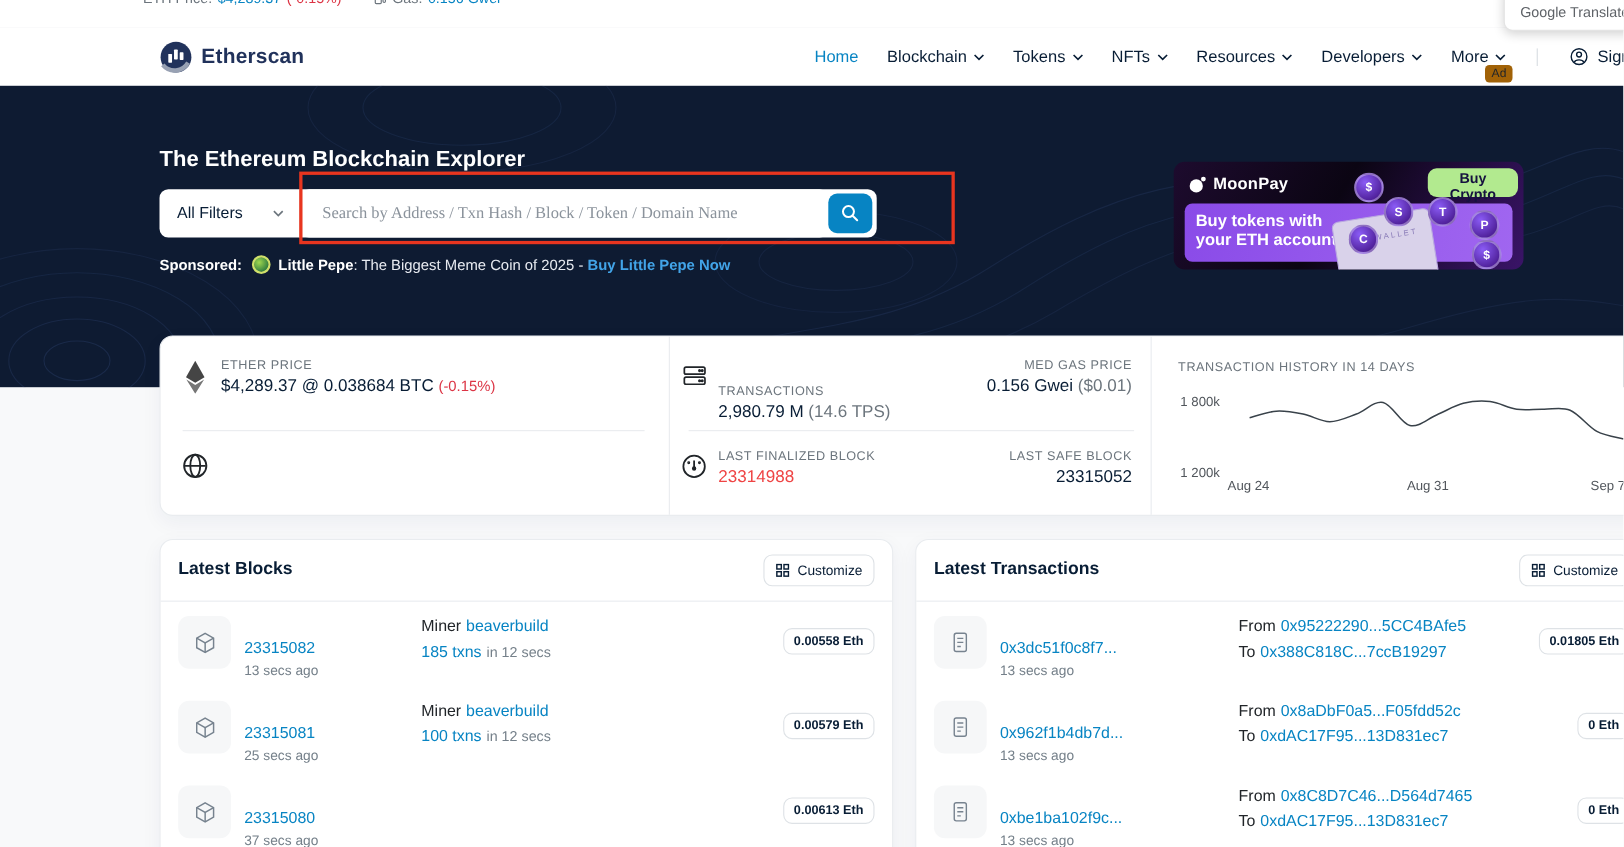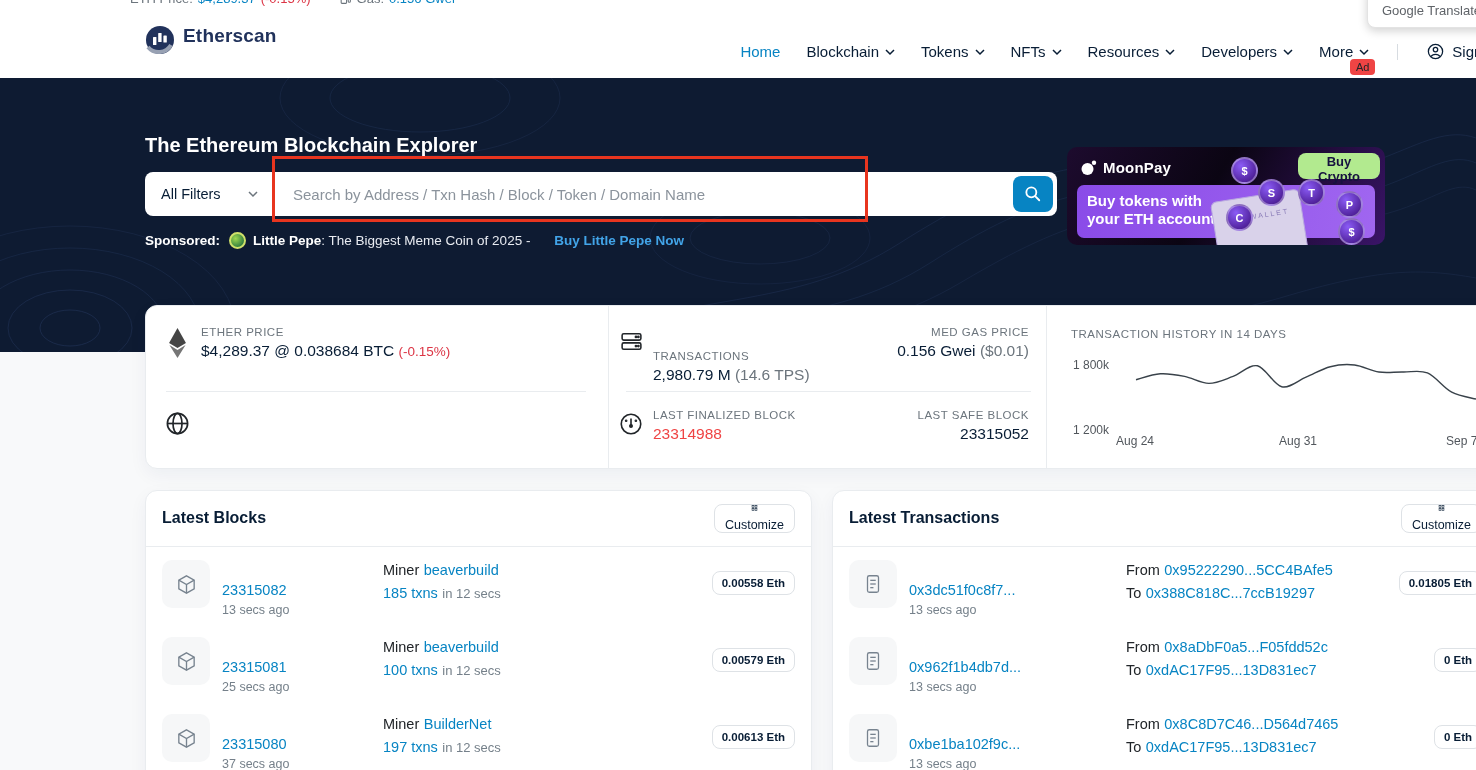--- a/index.html
+++ b/index.html
@@ -16,47 +16,47 @@
   .tb-red{color:#dc3545;}
   .tb-gap{width:18px;}
 
   
   .translate{position:absolute;left:1367px;top:-14px;width:130px;height:42px;background:#fff;border:1px solid #e3e3e3;
              border-radius:8px;box-shadow:0 3px 10px rgba(0,0,0,.18);z-index:60;display:flex;align-items:flex-end;
              padding:0 0 9px 14px;box-sizing:border-box;font-size:13px;color:#5f6368;}
 
   
   .navbar{position:absolute;left:0;top:25px;width:100%;height:53px;background:#fff;border-bottom:1px solid #e9ecef;}
-  .brand{position:absolute;left:145px;top:0;height:53px;display:flex;align-items:flex-start;gap:8px;}
+  .brand{position:absolute;left:145px;top:0;height:53px;display:flex;align-items:center;gap:8px;}
   .brand-text{font-size:19px;font-weight:700;color:#21325b;letter-spacing:.2px;}
   .menu{position:absolute;right:-23px;top:0;height:53px;display:flex;align-items:center;gap:26px;font-size:15px;}
   .menu-item{display:flex;align-items:center;gap:6px;color:#081d35;}
   .menu-item.active{color:#0784c3;}
   .menu-div{width:1px;height:16px;background:#d7dce1;margin:0 2px;}
   .signin{display:flex;align-items:center;gap:7px;color:#081d35;white-space:nowrap;}
 
   
   .hero{position:absolute;left:0;top:78px;width:100%;height:274px;background:#0e1b32;overflow:hidden;}
   .hero-title{position:absolute;left:145px;top:56px;font-size:20px;font-weight:700;color:#fff;margin:0;}
-  .searchbar{position:absolute;left:145px;top:94px;width:912px;height:44px;background:#fff;border-radius:8px;
+  .searchbar{position:absolute;left:145px;top:94px;width:652px;height:44px;background:#fff;border-radius:8px;
              display:flex;align-items:center;box-sizing:border-box;}
   .filters{width:128px;height:100%;display:flex;align-items:center;justify-content:space-between;
            padding:0 14px 0 16px;box-sizing:border-box;border-right:1px solid #e9ecef;font-size:14.5px;color:#081d35;cursor:pointer;}
   .search-input{flex:1;border:none;outline:none;height:100%;padding:0 14px 0 20px;font-size:15px;color:#081d35;
-                font-family:Liberation Sans, sans-serif;border-radius:8px;}
+                font-family:Liberation Serif, serif;border-radius:8px;}
   .search-input::placeholder{color:#8b939c;}
   .search-btn{width:40px;height:36px;margin-right:4px;background:#0784c3;border:none;border-radius:8px;
               display:flex;align-items:center;justify-content:center;cursor:pointer;flex:0 0 auto;}
   .sponsored{position:absolute;left:145px;top:154px;display:flex;align-items:center;font-size:13.5px;color:#e8ebf1;}
   .sp-label{font-weight:700;color:#fff;margin-right:9px;}
   .pepe{width:17px;height:17px;border-radius:50%;margin-right:7px;border:2px solid #cfe06a;box-sizing:border-box;
         background:radial-gradient(circle at 35% 35%,#9fd74f,#2f7d3f 75%);}
   .sp-name{font-weight:700;color:#fff;}
   .sp-text{white-space:pre;}
-  .sp-cta{font-weight:700;color:#42a4e8;margin-left:20px;}
+  .sp-cta{font-weight:700;color:#42a4e8;}
 
   
   .annotation{position:absolute;left:272px;top:156px;width:596px;height:66px;border:3px solid #e8351f;z-index:50;box-sizing:border-box;}
 
   
   .ad{position:absolute;left:1067px;top:69px;width:318px;height:98px;border-radius:10px;overflow:hidden;cursor:pointer;
       background:linear-gradient(120deg,#1d0b2e 0%,#0b0513 45%,#3a1468 100%);}
   .mp-logo{position:absolute;left:14px;top:12px;display:flex;align-items:center;gap:6px;}
   .mp-text{color:#fff;font-size:15px;font-weight:700;letter-spacing:.2px;}
   .buy-crypto{position:absolute;left:231px;top:6px;width:82px;height:26px;background:#b2ea8f;color:#16123f;
@@ -64,21 +64,21 @@
   .ad-panel{position:absolute;left:10px;top:38px;width:298px;height:53px;border-radius:7px;
             background:linear-gradient(100deg,#8a4be8,#a066f0);}
   .ad-line{color:#fff;font-size:15px;font-weight:800;line-height:18px;margin-left:10px;}
   .ad-line:first-child{margin-top:7px;}
   .wallet{position:absolute;left:148px;top:48px;width:88px;height:70px;background:#d9d2ea;border:1px solid #b9a8e0;
           border-radius:6px;transform:rotate(-9deg);text-align:center;}
   .wallet span{display:inline-block;margin-top:16px;font-size:7px;letter-spacing:2px;color:#8a7cb8;}
   .coin{position:absolute;width:27px;height:27px;border-radius:50%;display:flex;align-items:center;justify-content:center;
         color:#fff;font-size:11px;font-weight:700;border:2px solid rgba(255,255,255,.35);box-sizing:border-box;
         background:radial-gradient(circle at 35% 30%,#8b5cf6,#4c1d95 80%);}
-  .ad-badge{position:absolute;left:1350px;top:59px;background:#ef4444;border-radius:4px;padding:2px 6px;font-size:11px;
+  .ad-badge{position:absolute;left:1350px;top:59px;background:#a16207;border-radius:4px;padding:2px 6px;font-size:11px;
             color:#212529;z-index:55;}
 
   
   .card{position:absolute;background:#fff;border:1px solid #e9ecef;border-radius:12px;
         box-shadow:0 6px 18px rgba(16,36,94,.05);box-sizing:border-box;}
   .stats-card{left:145px;top:305px;width:1354px;height:164px;}
   .vdiv{position:absolute;top:0;bottom:0;width:1px;background:#e9ecef;}
   .hdiv{position:absolute;top:85px;height:1px;background:#e9ecef;}
   .stat{position:absolute;}
   .stat-label{font-size:11.5px;font-weight:500;color:#6c757d;letter-spacing:.5px;}
@@ -93,21 +93,21 @@
   .ytick{position:absolute;font-size:12px;color:#51565c;}
   .xtick{position:absolute;top:128px;font-size:12px;color:#51565c;}
   #txchart{position:absolute;left:985px;top:46px;}
 
   
   .list-card{top:490px;width:667px;height:345px;}
   .card-head{position:relative;height:55px;border-bottom:1px solid #e9ecef;}
   .card-title{position:absolute;left:16px;top:18px;font-size:16px;font-weight:700;color:#081d35;}
   .customize{position:absolute;right:16px;top:13px;height:29px;display:flex;align-items:center;gap:7px;
              border:1px solid #dee2e6;border-radius:8px;background:#fff;padding:0 10px;font-size:12.5px;
-             color:#081d35;cursor:pointer;box-sizing:border-box;flex-direction:column;}
+             color:#081d35;cursor:pointer;box-sizing:border-box;}
   .lrow{position:absolute;left:0;right:0;height:77px;}
   .lrow + .lrow{border-top:0;}
   .row-border{border-top:1px solid #eef0f2;}
   .iconbox{position:absolute;left:16px;top:14px;width:48px;height:48px;background:#f6f7f8;border-radius:10px;
            display:flex;align-items:center;justify-content:center;}
   .col-a{position:absolute;left:76px;top:15px;margin-top:20px;}
   .col-b{position:absolute;top:15px;}
   .blocks .col-b{left:237px;}
   .txs .col-b{left:293px;}
   .lnk{color:#0784c3;font-size:14.5px;}
@@ -426,26 +426,20 @@
         <svg width="23" height="23" viewBox="0 0 24 24" fill="none" stroke="#77838f" stroke-width="1.4">
           <path d="M12 3 L20 7.5 V16.5 L12 21 L4 16.5 V7.5 Z"></path>
             <path d="M4 7.5 L12 12 L20 7.5"></path>
             <path d="M12 12 V21"></path>
         </svg>
       </div>
       <div class="col-a">
         <a class="lnk">23315080</a>
         <div class="age">37 secs ago</div>
       </div>
-      <div class="col-b">
-        <div><span class="dark">Miner</span>
-          <a class="lnk">BuilderNet</a></div>
-        <div class="line2"><a class="lnk">197 txns</a>
-          <span class="dur">in 12 secs</span></div>
-      </div>
       <span class="badge">0.00613 Eth</span>
     </div>
   </div>
 
   <div class="card list-card txs" style="left:832px;">
     <div class="card-head">
       <span class="card-title">Latest Transactions</span>
       <button class="customize">
         <svg width="13" height="13" viewBox="0 0 16 16" fill="none" stroke="#081d35" stroke-width="1.6">
           <rect x="1.5" y="1.5" width="5" height="5"></rect>

